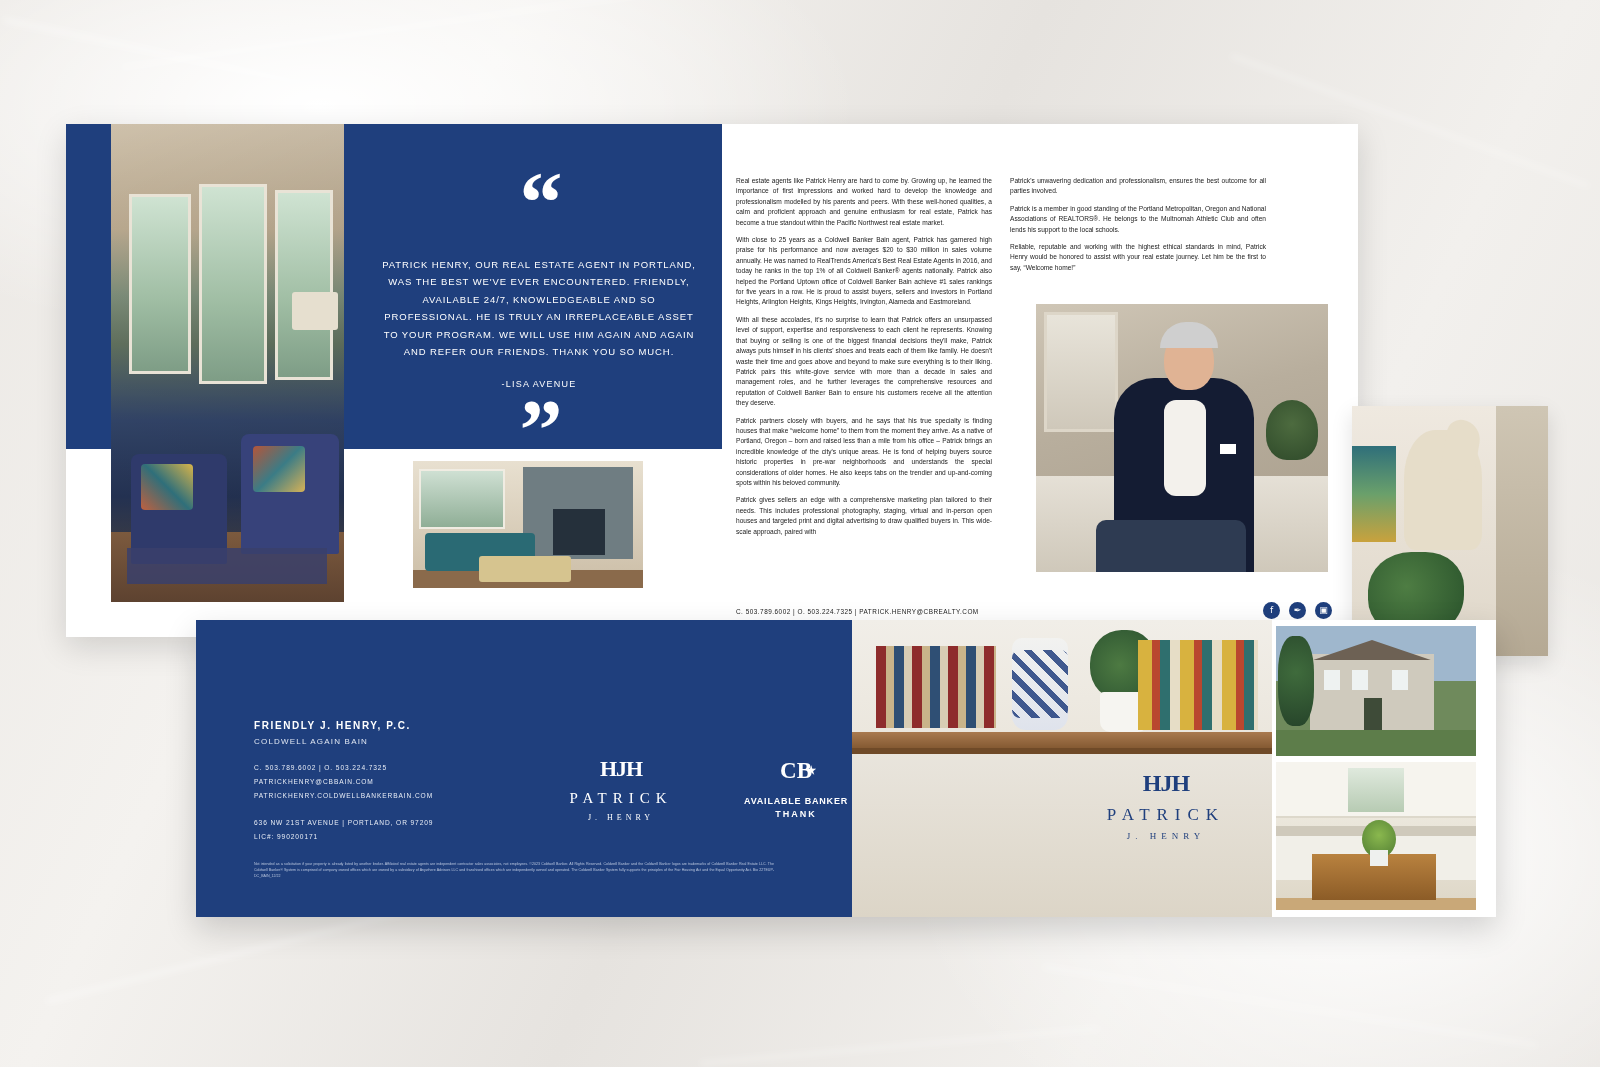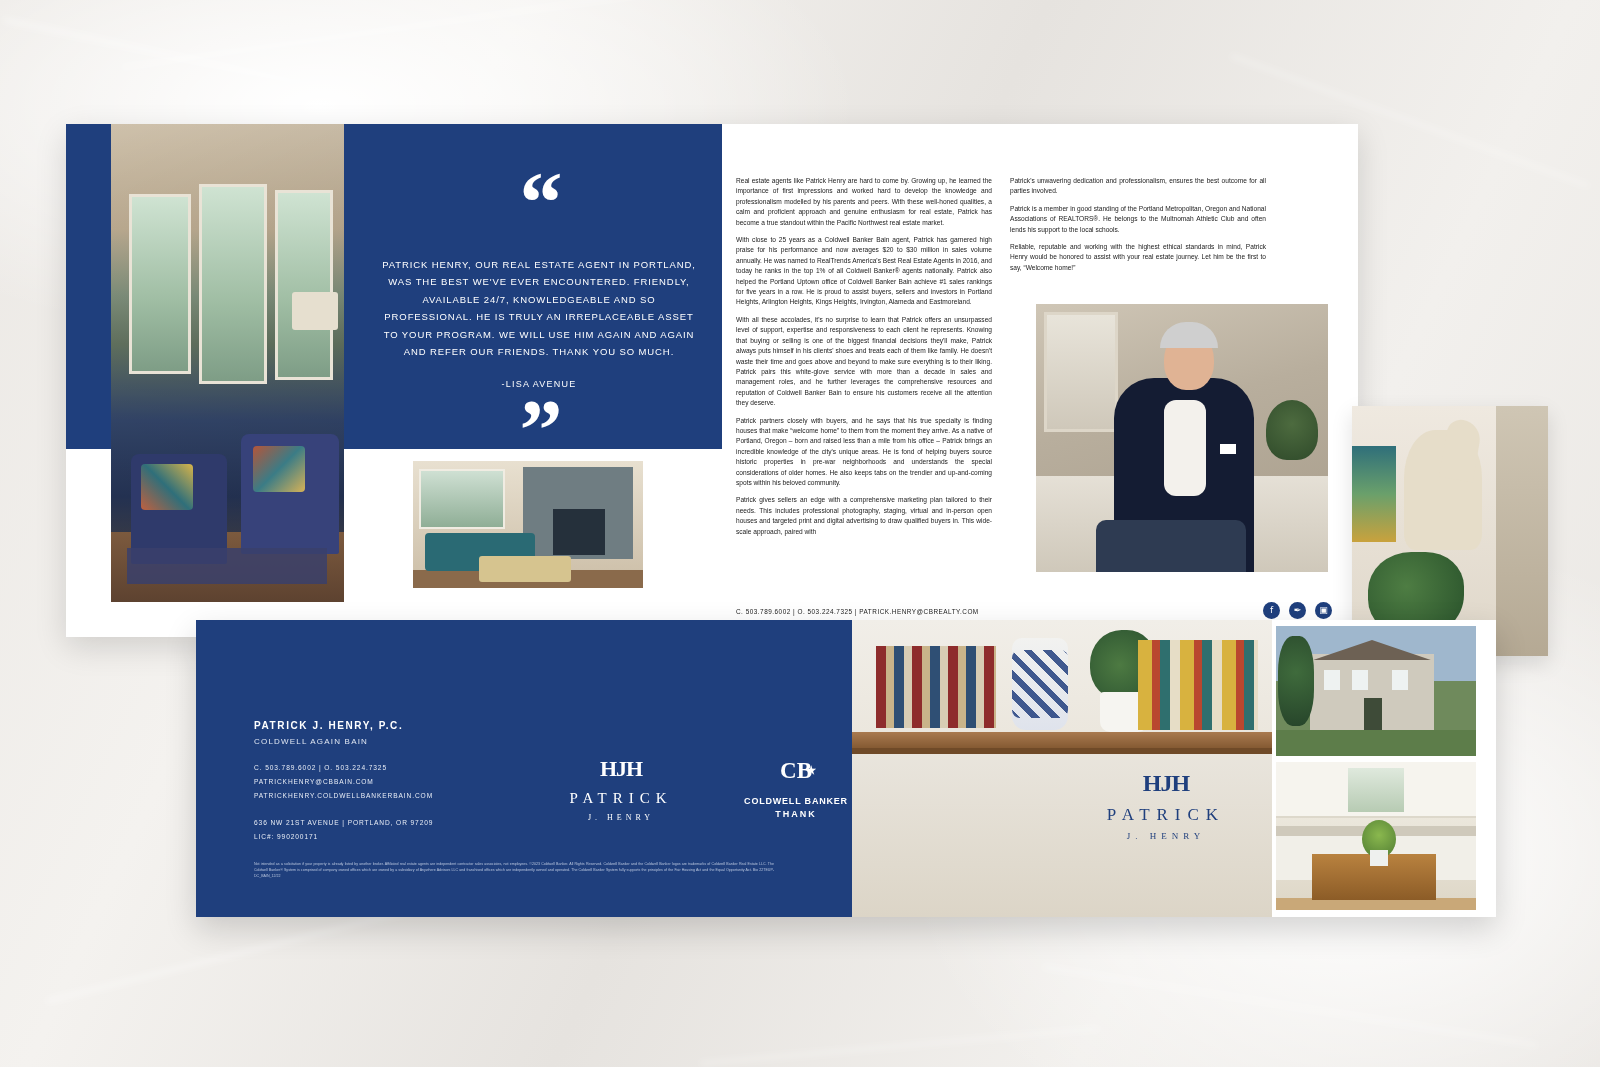--- a/index.html
+++ b/index.html
@@ -347,40 +347,40 @@
   <div class="sp-art"></div>
   <div class="sp-horse"></div>
   <div class="sp-horse-neck"></div>
   <div class="sp-plant"></div>
   <div class="sp-pot"></div>
 </div>
 
 <div class="page" id="bottom-spread">
 
   <div class="bs-blue">
-    <div class="bs-name">PATRICK J. HENRY, P.C.</div>
+    <div class="bs-name">FRIENDLY J. HENRY, P.C.</div>
     <div class="bs-company">COLDWELL AGAIN BAIN</div>
     <div class="bs-contact">C.  503.789.6002  |  O.  503.224.7325</div>
     <div class="bs-contact" style="margin-top:2px">PATRICKHENRY@CBBAIN.COM</div>
     <div class="bs-contact" style="margin-top:2px">PATRICKHENRY.COLDWELLBANKERBAIN.COM</div>
     <div class="bs-addr">636 NW 21ST AVENUE | PORTLAND, OR 97209</div>
     <div class="bs-addr" style="margin-top:2px">LIC#:  990200171</div>
 
     <div class="logo-patrick">
       <div class="logo-mono">HJH</div>
       <div class="logo-word">PATRICK</div>
       <div class="logo-sub">J. HENRY</div>
     </div>
 
     <div class="logo-cb">
       <div class="cb-mark">
         <span>CB</span>
         <span class="cb-star">★</span>
       </div>
-      <div class="cb-name">COLDWELL BANKER</div>
+      <div class="cb-name">AVAILABLE BANKER</div>
       <div class="cb-name2">THANK</div>
     </div>
 
     <div class="bs-disclaimer">Not intended as a solicitation if your property is already listed by another broker. Affiliated real estate agents are independent contractor sales associates, not employees. ©2023 Coldwell Banker. All Rights Reserved. Coldwell Banker and the Coldwell Banker logos are trademarks of Coldwell Banker Real Estate LLC. The Coldwell Banker® System is comprised of company owned offices which are owned by a subsidiary of Anywhere Advisors LLC and franchised offices which are independently owned and operated. The Coldwell Banker System fully supports the principles of the Fair Housing Act and the Equal Opportunity Act.  Bio  22TEUP-DC_BAIN_12/22</div>
   </div>
 
   <div class="bs-white">
     <div class="shelf-photo">
       <div class="sh-wall"></div>
       <div class="sh-books"></div>

